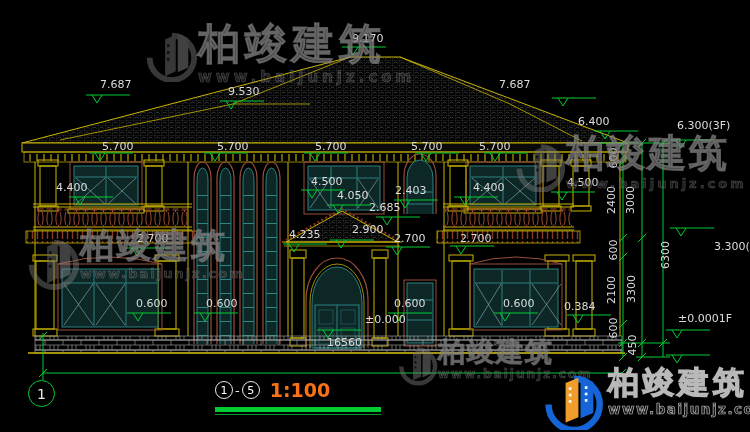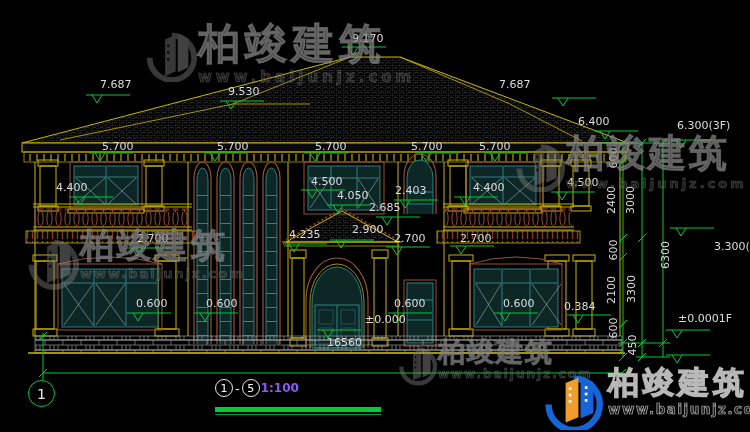--- a/index.html
+++ b/index.html
@@ -21,21 +21,21 @@
   .wm1{left:140px;top:22px;}  .wm1 .wmcn{font-size:42px;letter-spacing:5px;} .wm1 .wmurl{font-size:15px;letter-spacing:4px;margin-top:2px;}
   .wm2{left:510px;top:134px;} .wm2 .wmcn{font-size:38px;letter-spacing:3px;} .wm2 .wmurl{font-size:13px;letter-spacing:3px;margin-top:2px;}
   .wm3{left:22px;top:228px;}  .wm3 .wmcn{font-size:34px;letter-spacing:3px;} .wm3 .wmurl{font-size:13px;letter-spacing:2px;margin-top:2px;}
   .wm4{left:394px;top:338px;} .wm4 .wmcn{font-size:27px;letter-spacing:2px;} .wm4 .wmurl{font-size:12px;letter-spacing:2px;margin-top:1px;}
   
   .titlebar{position:absolute;left:214px;top:379px;display:flex;align-items:center;color:#fff;}
   .circ{width:16px;height:16px;border:1.6px solid #e8e8e8;border-radius:50%;
         font-size:11px;display:flex;align-items:center;justify-content:center;margin:0 1px;}
   .tdash{font-size:13px;margin:0 1px;color:#e8e8e8;}
   .tmain{font-size:21px;font-weight:bold;letter-spacing:1px;margin-left:2px;color:#f2f2f2;}
-  .tscale{font-size:12px;font-weight:bold;color:#8b5cf6;}
+  .tscale{font-size:19px;font-weight:bold;margin-left:9px;color:#f97316;}
   .underline1{position:absolute;left:215px;top:407px;width:166px;height:5px;background:#00cc33;}
   .underline2{position:absolute;left:215px;top:414px;width:166px;height:1px;background:#00992a;}
   
   .axiscirc{position:absolute;left:28px;top:380px;width:25px;height:25px;border:1.6px solid #00cc33;
         border-radius:50%;color:#e8e8e8;font-size:14px;display:flex;align-items:center;justify-content:center;}
   
   .brand{position:absolute;left:536px;top:366px;display:flex;align-items:flex-start;}
   .brandcn{font-size:31px;font-weight:bold;letter-spacing:4px;color:#161616;
         -webkit-text-stroke:1.2px #b9b9b9;text-shadow:0 0 2px rgba(190,190,190,.4);line-height:1.05;white-space:nowrap;}
   .brandurl{font-size:13.5px;font-weight:bold;letter-spacing:1.5px;color:#161616;

